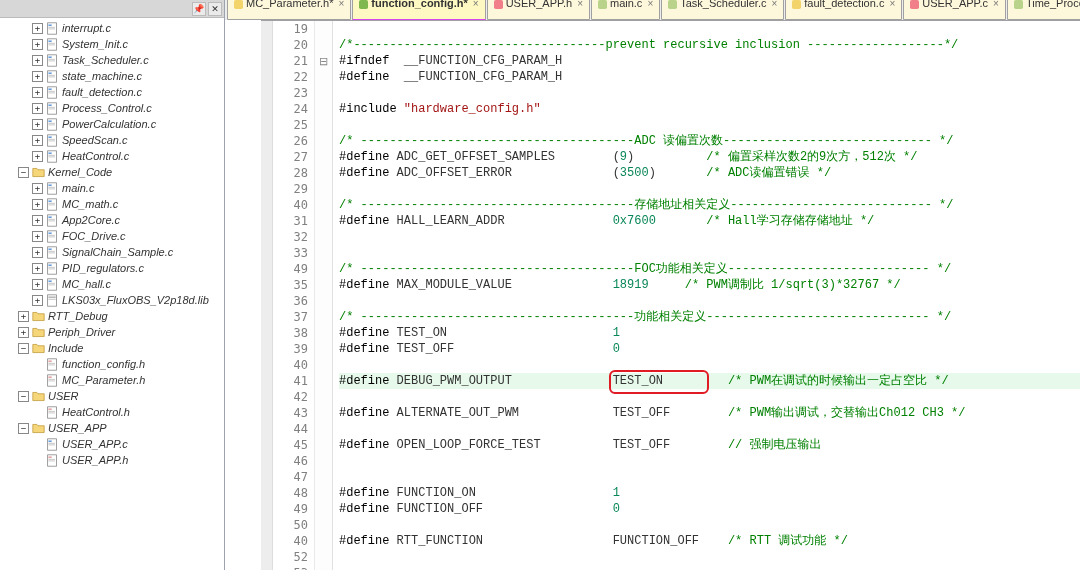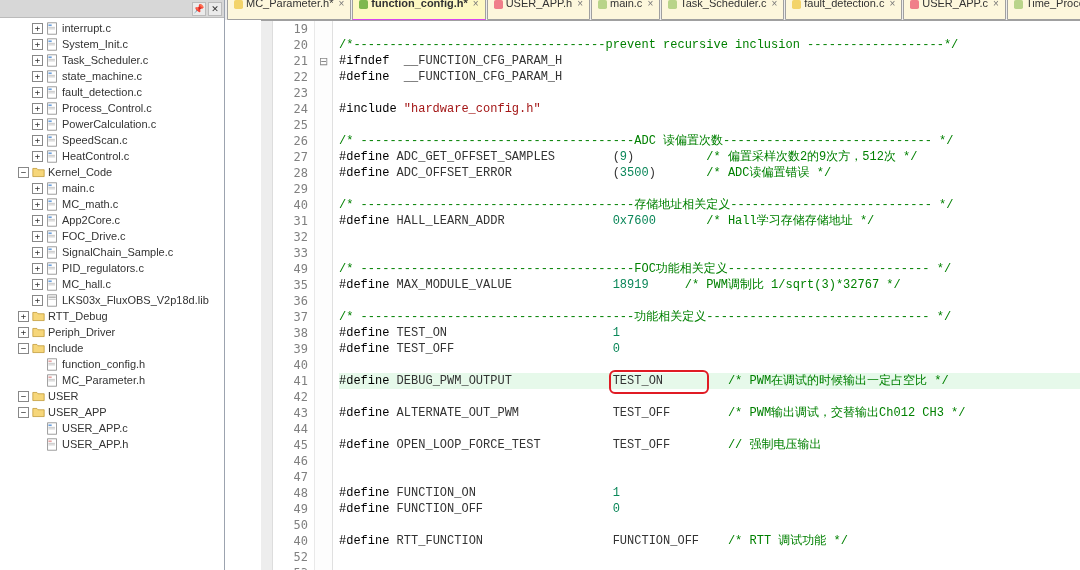--- a/index.html
+++ b/index.html
@@ -6,21 +6,21 @@
   body { font-family: "Segoe UI", Tahoma, sans-serif; font-size: 11px; background: #fff; width: 1080px; height: 570px; overflow: hidden; display: flex; color: #333; }
   .panel-left { width: 225px; background: #fff; border-right: 1px solid #9ca3af; display: flex; flex-direction: column; }
   .panel-left-header { height: 18px; background: #d7d7d7; border-bottom: 1px solid #bbb; display: flex; align-items: center; justify-content: flex-end; padding-right: 2px; gap:2px; }
   .panel-pin, .panel-close { width: 14px; height: 14px; display: inline-flex; align-items: center; justify-content: center; font-size: 9px; cursor: pointer; background:#ebebeb; border:1px solid #bbb;}
   .tree { flex: 1; overflow-y: auto; padding: 2px 0 2px 4px; }
   .tree-node { display: flex; align-items: center; height: 16px; white-space: nowrap; cursor: default; }
   .tree-toggle { width: 11px; height: 11px; border: 1px solid #888; display: inline-flex; align-items: center; justify-content: center; font-size: 9px; line-height:1; margin-right: 3px; cursor: pointer; background:#fff; font-family:monospace;}
   .tree-branch { width:11px; display:inline-block; margin-right:3px;}
   .tree-icon { width: 13px; height: 13px; margin-right: 3px; display: inline-flex; align-items: center; justify-content: center; }
   .folder-icon svg, .file-icon-c svg, .file-icon-h svg, .file-icon-lib svg { width:13px; height:13px; }
-  .tree-label { font-size: 11px; }
+  .tree-label { font-size: 11px; font-style: italic; }
   .panel-right { flex: 1; display: flex; flex-direction: column; overflow: hidden; }
   .tabs { height: 20px; background: #ededed; display: flex; align-items: flex-end; overflow: hidden; padding-left:2px;}
   .tab { height: 19px; display: inline-flex; align-items: center; padding: 16px 6px; border: 1px solid #a0a0a0; background: #fdf7dc; font-size: 11px; margin-right: 1px; cursor: pointer; gap:3px; border-top-left-radius:3px; border-top-right-radius:3px; position:relative;}
   .tab.active { background: #fef9c3; border-bottom:1px solid #d946ef;}
   .tab-dot { width:9px; height:9px; display:inline-block;}
   .tab-close { font-size:10px; color:#777; margin-left:2px; cursor:pointer;}
   .editor { flex: 1; display: flex; overflow: hidden; border-top:1px solid #a0a0a0;}
   .crumb { width:12px; background:#ededed; border-right:1px solid #ddd;}
   .gutter { width: 42px; background: #fff; text-align: right; padding-right: 6px; font-family: Consolas, monospace; font-size: 12px; color: #808080; border-right:1px solid #e9e9e9;}
   .fold-col { width: 18px; background:#fdfdfd; border-right:1px solid #e0e0e0;}
@@ -309,20 +309,32 @@
         <span class="tree-label">MC_Parameter.h</span>
       </div>
       <div class="tree-node" style="padding-left:14px">
         <span class="tree-toggle">−</span>
         <span class="tree-icon folder-icon">
           <svg viewBox="0 0 16 16">
             <path fill="#f6d67a" stroke="#b58a1e" stroke-width="0.8" d="M1 3h5l1.3 1.6H15v8.4H1z"></path>
           </svg>
         </span>
         <span class="tree-label">USER</span>
+      </div>
+      <div class="tree-node" style="padding-left:28px">
+        <span class="tree-branch"></span>
+        <span class="tree-icon file-icon-h">
+          <svg viewBox="0 0 16 16">
+            <rect x="2" y="1" width="11" height="14" fill="#fff" stroke="#888"></rect>
+            <rect x="3" y="3" width="4" height="2" fill="#e7a3a3"></rect>
+            <rect x="3" y="6" width="8" height="1" fill="#bbb"></rect>
+            <rect x="3" y="8" width="8" height="1" fill="#bbb"></rect>
+          </svg>
+        </span>
+        <span class="tree-label">HeatControl.h</span>
       </div>
       <div class="tree-node" style="padding-left:14px">
         <span class="tree-toggle">−</span>
         <span class="tree-icon folder-icon">
           <svg viewBox="0 0 16 16">
             <path fill="#f6d67a" stroke="#b58a1e" stroke-width="0.8" d="M1 3h5l1.3 1.6H15v8.4H1z"></path>
           </svg>
         </span>
         <span class="tree-label">USER_APP</span>
       </div>

